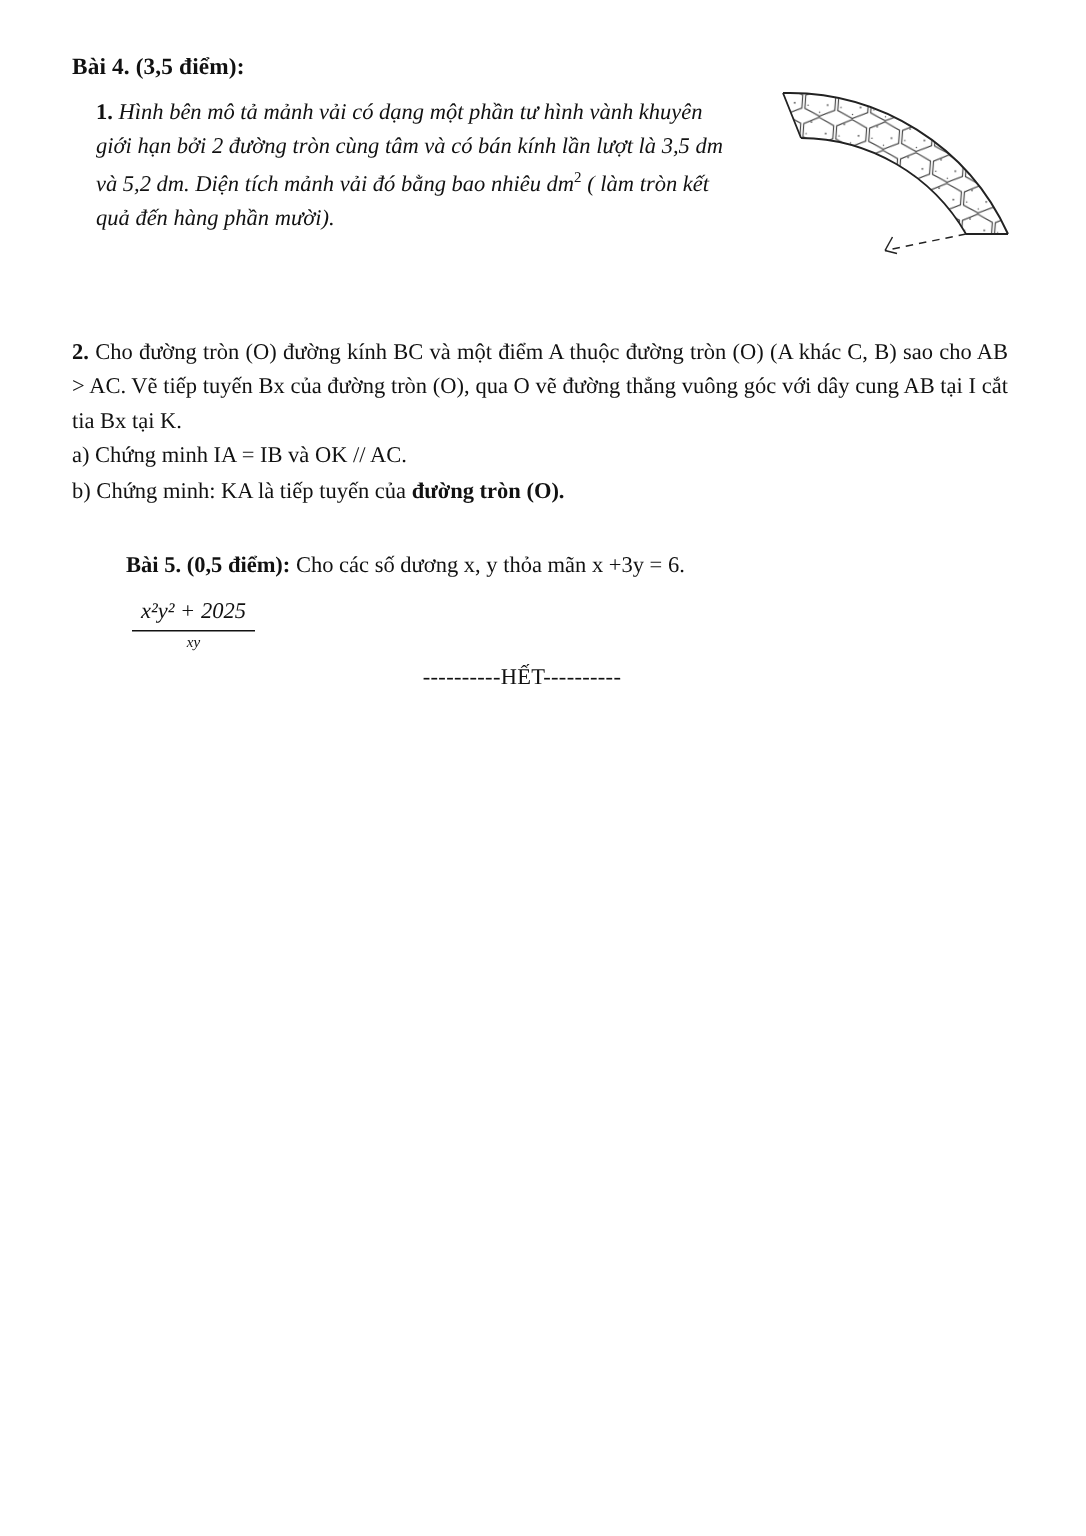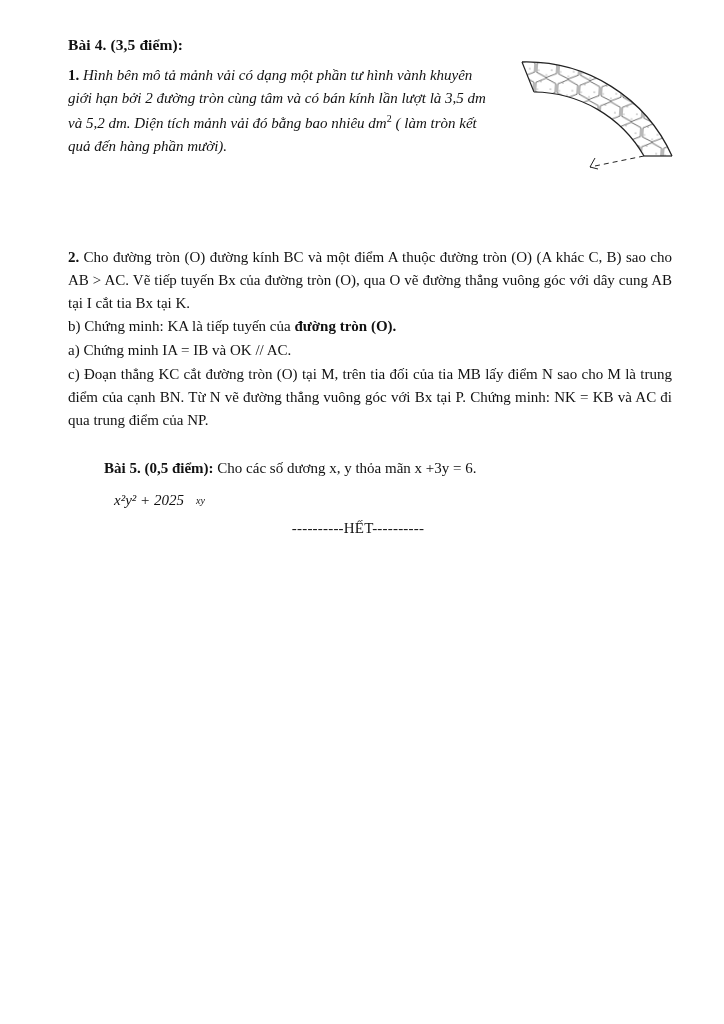--- a/index.html
+++ b/index.html
@@ -12,53 +12,54 @@
     background: #ffffff;
     font-family: "Liberation Serif", serif;
     color: #111111;
     overflow: hidden;
   }
   .page {
     position: relative;
     width: 724px;
     height: 1024px;
     box-sizing: border-box;
-    padding: 30px 52px 0 68px;
+    padding: 30px 52px 0 48px;
   }
   .b-heading {
     font-weight: bold;
     font-size: 15.5px;
     margin: 6px 0 10px 0;
     letter-spacing: 0.1px;
   }
   .para {
     font-size: 15px;
     line-height: 1.52;
     margin: 0 0 2px 0;
     text-align: justify;
   }
   .q1 {
     width: 430px;
     font-style: italic;
     font-size: 15px;
     line-height: 1.55;
+    margin-left: 16px;
   }
   .q1 .lead {
     font-style: normal;
     font-weight: bold;
   }
   .q1 .roman {
     font-style: normal;
   }
   .sup {
     font-size: 10px;
     vertical-align: super;
   }
   .section-2 {
-    margin-top: 88px;
+    margin-top: 66px;
   }
   .section-2 .para {
     margin-bottom: 1px;
   }
   .lead-num {
     font-weight: bold;
   }
   .bold {
     font-weight: bold;
   }
@@ -72,21 +73,21 @@
   }
   .frac-row {
     display: flex;
     align-items: center;
     font-size: 15px;
     margin-top: 12px;
     line-height: 1.4;
   }
   .frac {
     display: inline-flex;
-    flex-direction: row;
+    flex-direction: column;
     align-items: center;
     vertical-align: middle;
     margin-left: 4px;
     position: relative;
     top: -2px;
   }
   .frac .num {
     font-style: italic;
     padding: 0 6px 1px 6px;
     font-size: 15px;
@@ -158,23 +159,22 @@
 
   <div class="b-heading">Bài 4. (3,5 điểm):</div>
 
   <div class="q1">
     <span class="lead">1.</span>
     <span>Hình bên mô tả mảnh vải có dạng một phần tư hình vành khuyên giới hạn bởi 2 đường tròn cùng tâm và có bán kính lần lượt là 3,5 dm và 5,2 dm. Diện tích mảnh vải đó bằng bao nhiêu dm</span><span class="sup roman">2</span><span> ( làm tròn kết quả đến hàng phần mười).</span>
   </div>
 
   <div class="section-2">
     <div class="para"><span class="lead-num">2.</span><span> Cho đường tròn (O) đường kính BC và một điểm A thuộc đường tròn (O) (A khác C, B) sao cho AB &gt; AC. Vẽ tiếp tuyến Bx của đường tròn (O), qua O vẽ đường thẳng vuông góc với dây cung AB tại I cắt tia Bx tại K.</span></div>
+    <div class="para">a) Chứng minh IA = IB và OK // AC.</div>
     <div class="para"><span>b) Chứng minh: KA là tiếp tuyến của </span><span class="bold">đường tròn (O).</span></div>
-    <div class="para">a) Chứng minh IA = IB và OK // AC.</div>
-    <div class="para">c) Đoạn thẳng KC cắt đường tròn (O) tại M, trên tia đối của tia MB lấy điểm N sao cho M là trung điểm của cạnh BN. Từ N vẽ đường thẳng vuông góc với Bx tại P. Chứng minh: NK = KB và AC đi qua trung điểm của NP.</div>
   </div>
 
   <div class="bai5">
     <div class="bai5-line1">
       <span class="bold">Bài 5. (0,5 điểm):</span><span> Cho các số dương x, y thỏa mãn x +3y = 6.</span>
     </div>
 
     <div class="frac-row">
       <span class="frac">
         <span class="num">x²y² + 2025</span>

